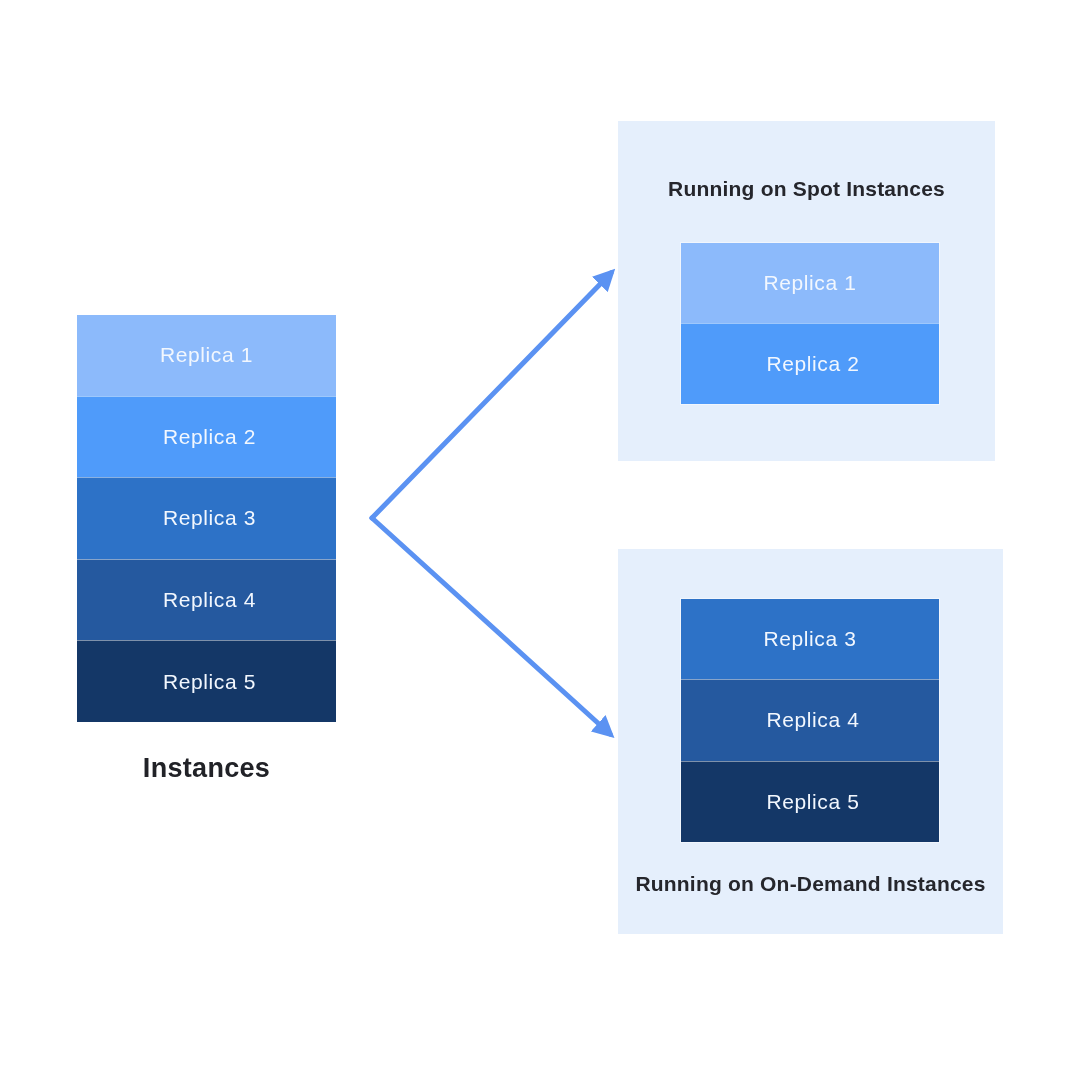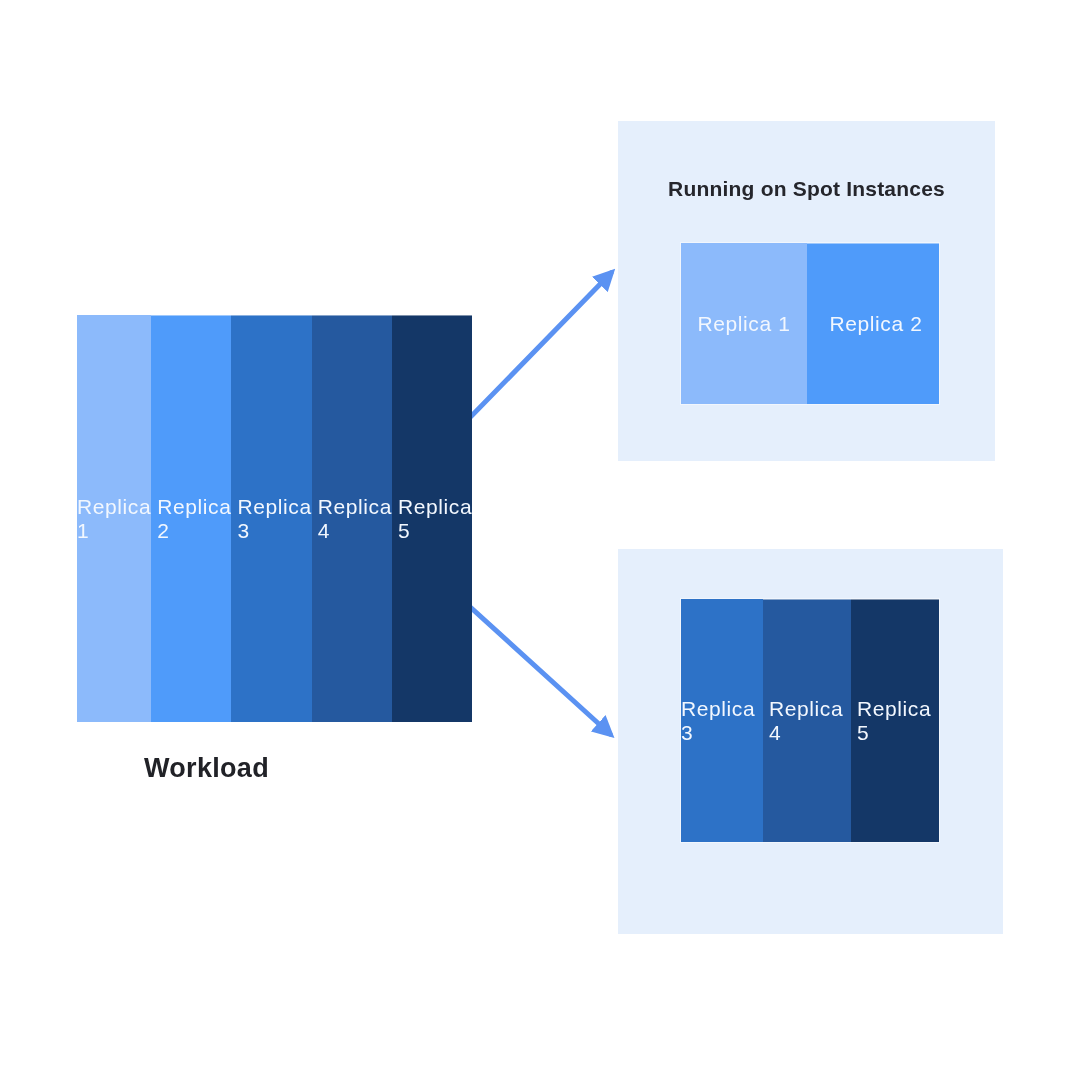--- a/index.html
+++ b/index.html
@@ -17,21 +17,21 @@
   }
   .arrows {
     position: absolute;
     left: 0; top: 0;
     width: 1080px; height: 1080px;
     pointer-events: none;
   }
   .stack {
     position: absolute;
     display: flex;
-    flex-direction: row;
+    flex-direction: column;
     box-shadow: 0 0 0 1px rgba(255,255,255,0.45);
   }
   .block {
     flex: 1;
     display: flex;
     align-items: center;
     justify-content: center;
   }
   .block + .block { border-top: 1px solid rgba(255,255,255,0.45); padding-left: 6px; }
   .block-label {
@@ -96,21 +96,21 @@
     <div class="block" style="background-color: rgb(45, 114, 199);">
       <span class="block-label">Replica 3</span>
     </div>
     <div class="block" style="background-color: rgb(37, 89, 159);">
       <span class="block-label">Replica 4</span>
     </div>
     <div class="block" style="background-color: rgb(20, 55, 103);">
       <span class="block-label">Replica 5</span>
     </div>
   </div>
-  <div class="workload-label">Workload</div>
+  <div class="workload-label">Instances</div>
 
   <div class="panel panel-spot">
     <div class="panel-title">Running on Spot Instances</div>
     <div class="stack spot-stack">
       <div class="block" style="background-color: rgb(140, 186, 251);">
         <span class="block-label">Replica 1</span>
       </div>
       <div class="block" style="background-color: rgb(79, 155, 250);">
         <span class="block-label">Replica 2</span>
       </div>
@@ -122,15 +122,16 @@
       <div class="block" style="background-color: rgb(45, 114, 199);">
         <span class="block-label">Replica 3</span>
       </div>
       <div class="block" style="background-color: rgb(37, 89, 159);">
         <span class="block-label">Replica 4</span>
       </div>
       <div class="block" style="background-color: rgb(20, 55, 103);">
         <span class="block-label">Replica 5</span>
       </div>
     </div>
+    <div class="panel-title">Running on On-Demand Instances</div>
   </div>
 
 </div>
 
 </body></html>

